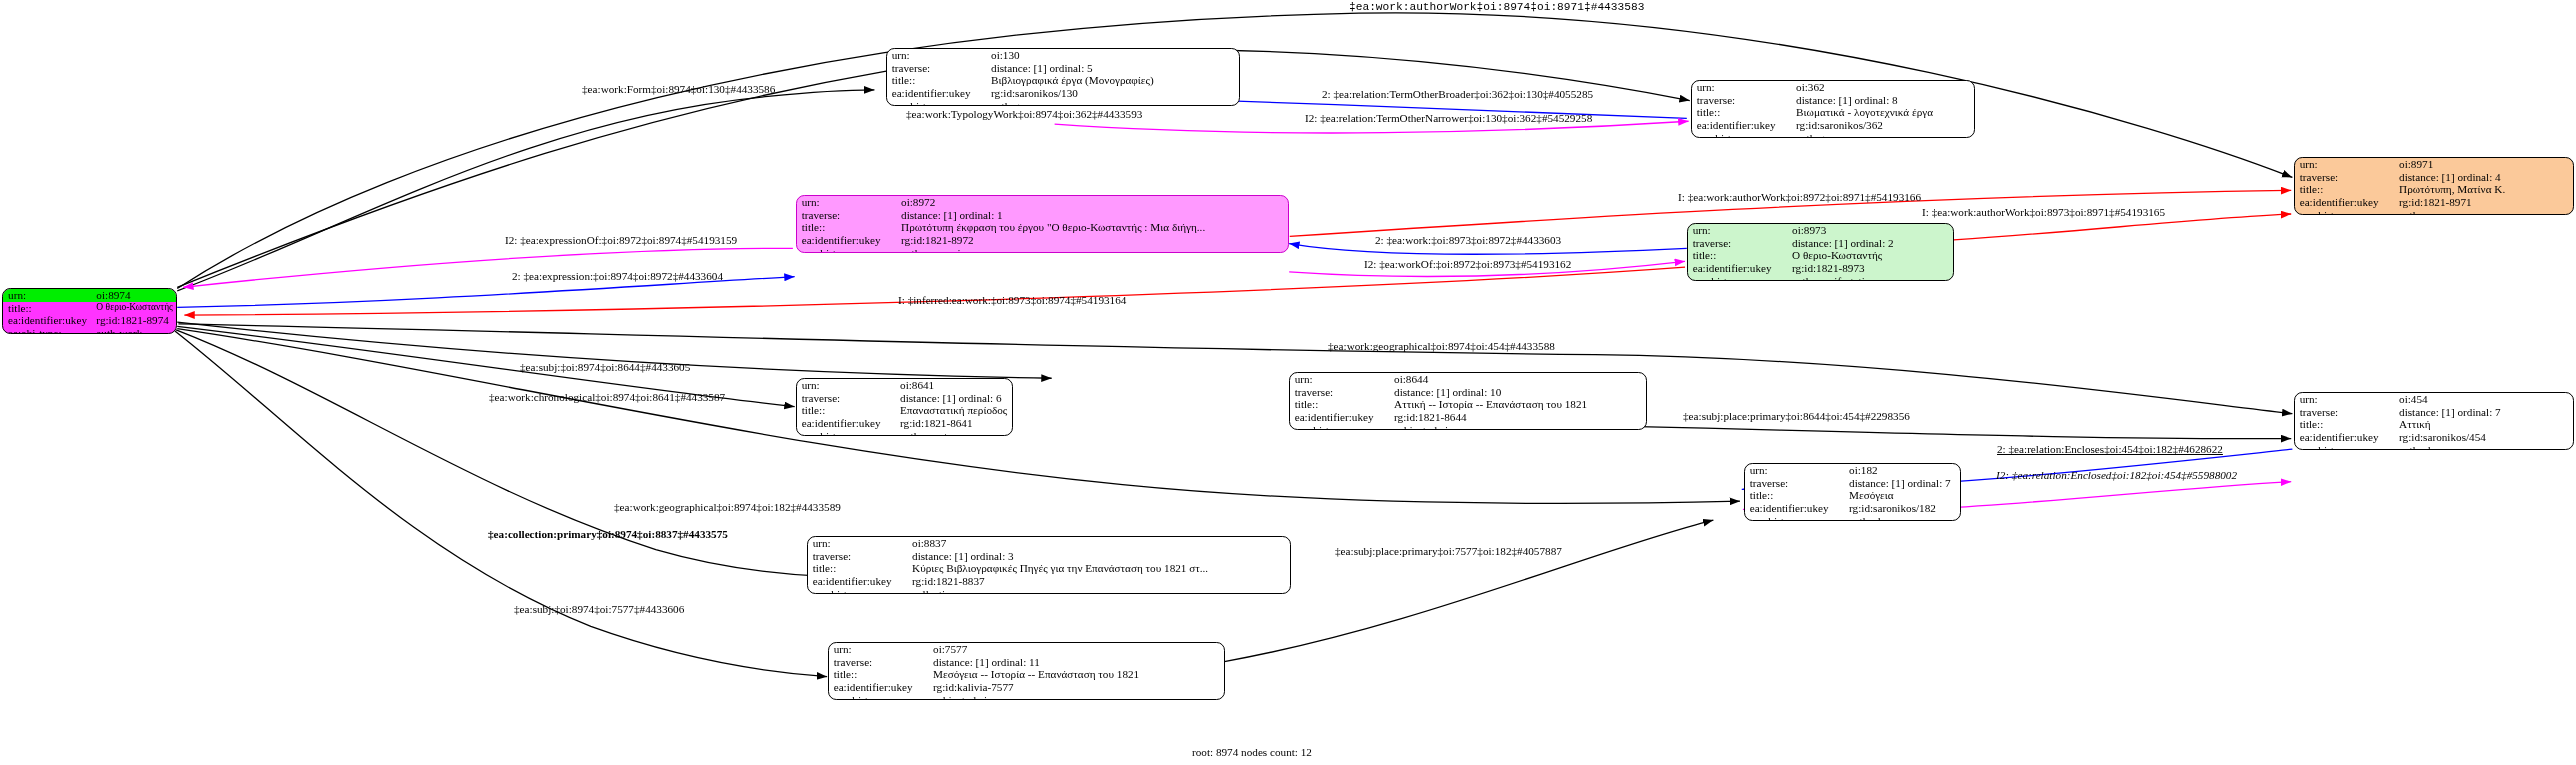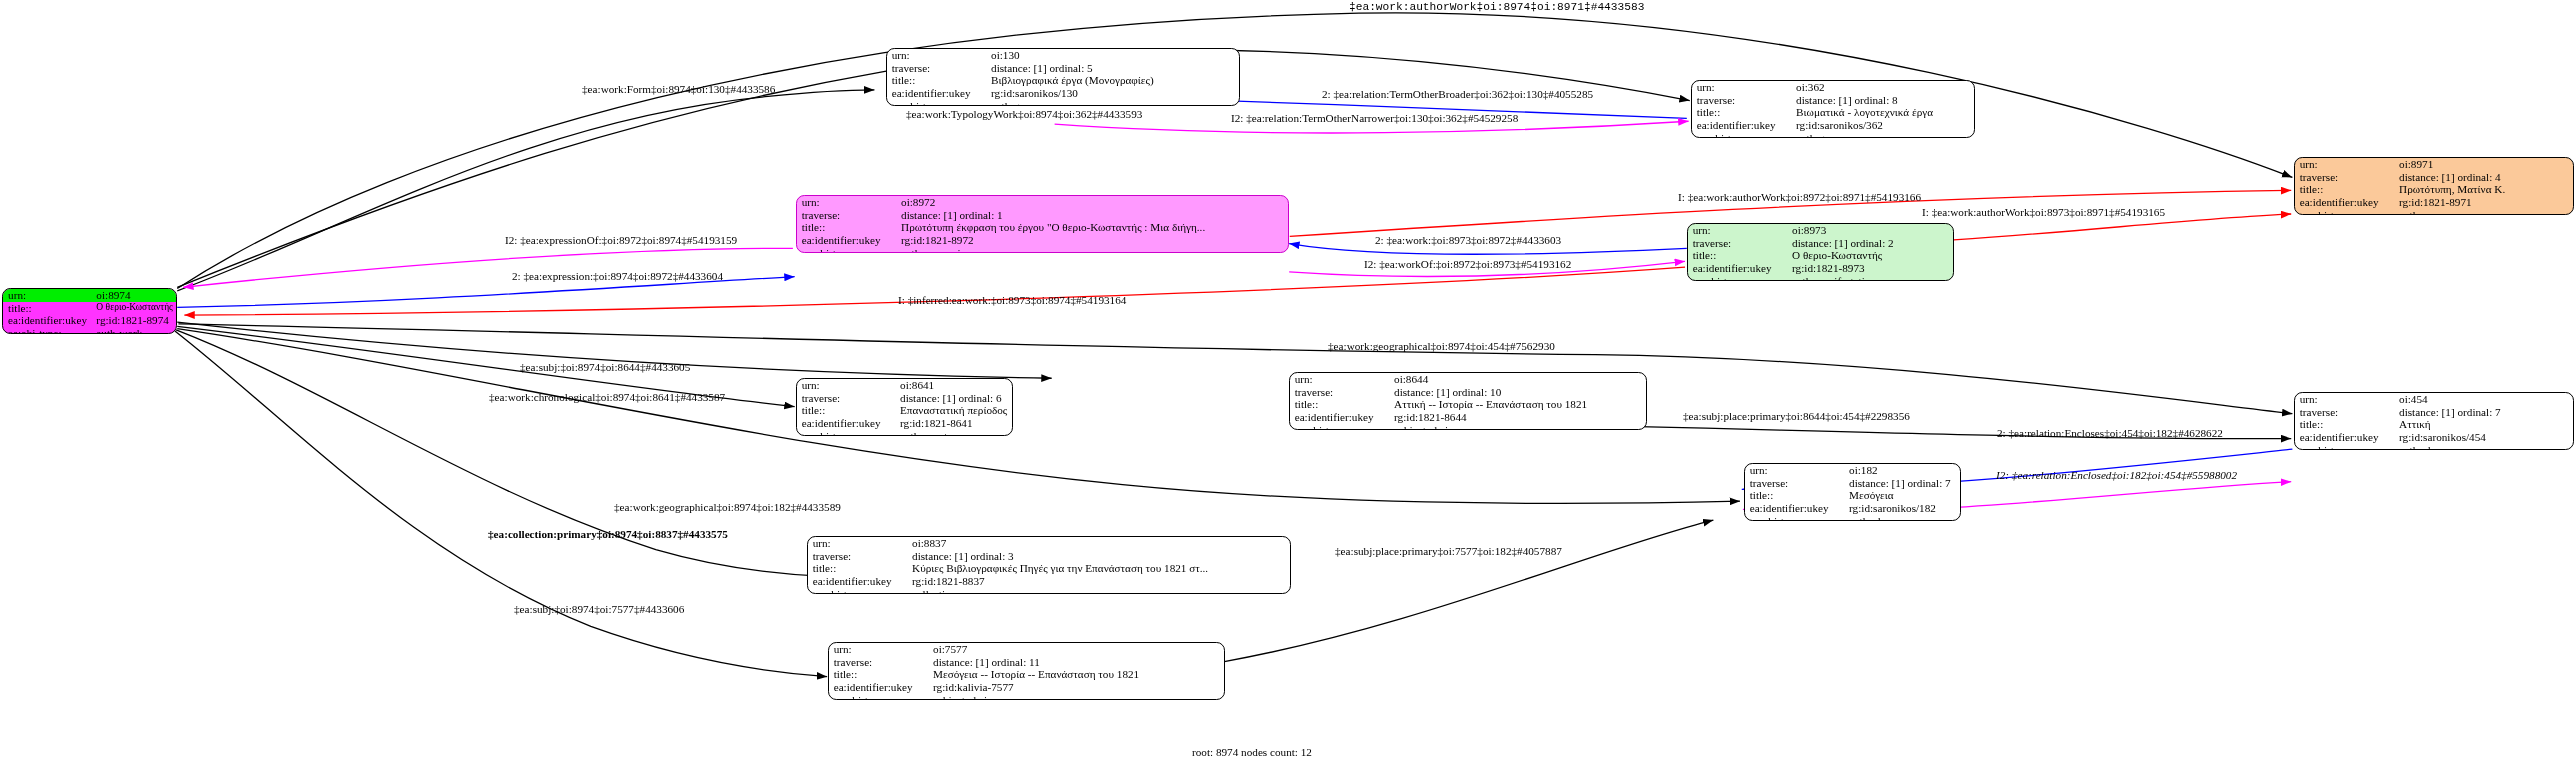--- a/index.html
+++ b/index.html
@@ -434,33 +434,33 @@
         <td>subject-chain</td>
           </tr>
     </tbody>
       </table>
   </div>
 
   <div class="edge-label" style="left:1349px;top:1.8px;font-family:Liberation Mono, monospace;">‡ea:work:authorWork‡oi:8974‡oi:8971‡#4433583</div>
   <div class="edge-label" style="left:538px;top:84px;margin-left:44px;">‡ea:work:Form‡oi:8974‡oi:130‡#4433586</div>
   <div class="edge-label" style="left:906px;top:109px;">‡ea:work:TypologyWork‡oi:8974‡oi:362‡#4433593</div>
   <div class="edge-label" style="left:1322px;top:89px;">2: ‡ea:relation:TermOtherBroader‡oi:362‡oi:130‡#4055285</div>
-  <div class="edge-label" style="left:1231px;top:113px;">I2: ‡ea:relation:TermOtherNarrower‡oi:130‡oi:362‡#54529258</div>
+  <div class="edge-label" style="left:1305px;top:113px;">I2: ‡ea:relation:TermOtherNarrower‡oi:130‡oi:362‡#54529258</div>
   <div class="edge-label" style="left:505px;top:235px;">I2: ‡ea:expressionOf:‡oi:8972‡oi:8974‡#54193159</div>
   <div class="edge-label" style="left:512px;top:271px;">2: ‡ea:expression:‡oi:8974‡oi:8972‡#4433604</div>
   <div class="edge-label" style="left:1375px;top:235px;">2: ‡ea:work:‡oi:8973‡oi:8972‡#4433603</div>
   <div class="edge-label" style="left:1364px;top:259px;">I2: ‡ea:workOf:‡oi:8972‡oi:8973‡#54193162</div>
   <div class="edge-label" style="left:1678px;top:192px;">I: ‡ea:work:authorWork‡oi:8972‡oi:8971‡#54193166</div>
   <div class="edge-label" style="left:1922px;top:207px;">I: ‡ea:work:authorWork‡oi:8973‡oi:8971‡#54193165</div>
   <div class="edge-label" style="left:898px;top:295px;">I: ‡inferred:ea:work:‡oi:8973‡oi:8974‡#54193164</div>
   <div class="edge-label" style="left:520px;top:362px;">‡ea:subj:‡oi:8974‡oi:8644‡#4433605</div>
-  <div class="edge-label" style="left:1328px;top:341px;">‡ea:work:geographical‡oi:8974‡oi:454‡#7562930</div>
+  <div class="edge-label" style="left:1328px;top:341px;">‡ea:work:geographical‡oi:8974‡oi:454‡#4433588</div>
   <div class="edge-label" style="left:489px;top:392px;">‡ea:work:chronological‡oi:8974‡oi:8641‡#4433587</div>
   <div class="edge-label" style="left:1683px;top:411px;">‡ea:subj:place:primary‡oi:8644‡oi:454‡#2298356</div>
-  <div class="edge-label" style="left:1997px;top:428px;">2: ‡ea:relation:Encloses‡oi:454‡oi:182‡#4628622</div>
+  <div class="edge-label" style="left:1997px;top:444px;text-decoration:underline;">2: ‡ea:relation:Encloses‡oi:454‡oi:182‡#4628622</div>
   <div class="edge-label" style="left:1996px;top:470px;font-style:italic;">I2: ‡ea:relation:Enclosed‡oi:182‡oi:454‡#55988002</div>
   <div class="edge-label" style="left:614px;top:502px;">‡ea:work:geographical‡oi:8974‡oi:182‡#4433589</div>
   <div class="edge-label" style="left:488px;top:529px;font-weight:bold;">‡ea:collection:primary‡oi:8974‡oi:8837‡#4433575</div>
   <div class="edge-label" style="left:1335px;top:546px;">‡ea:subj:place:primary‡oi:7577‡oi:182‡#4057887</div>
   <div class="edge-label" style="left:514px;top:604px;">‡ea:subj:‡oi:8974‡oi:7577‡#4433606</div>
 
   <div class="footer" style="left:1192px;top:746px;">root: 8974 nodes count: 12</div>
 
 </div>
 

